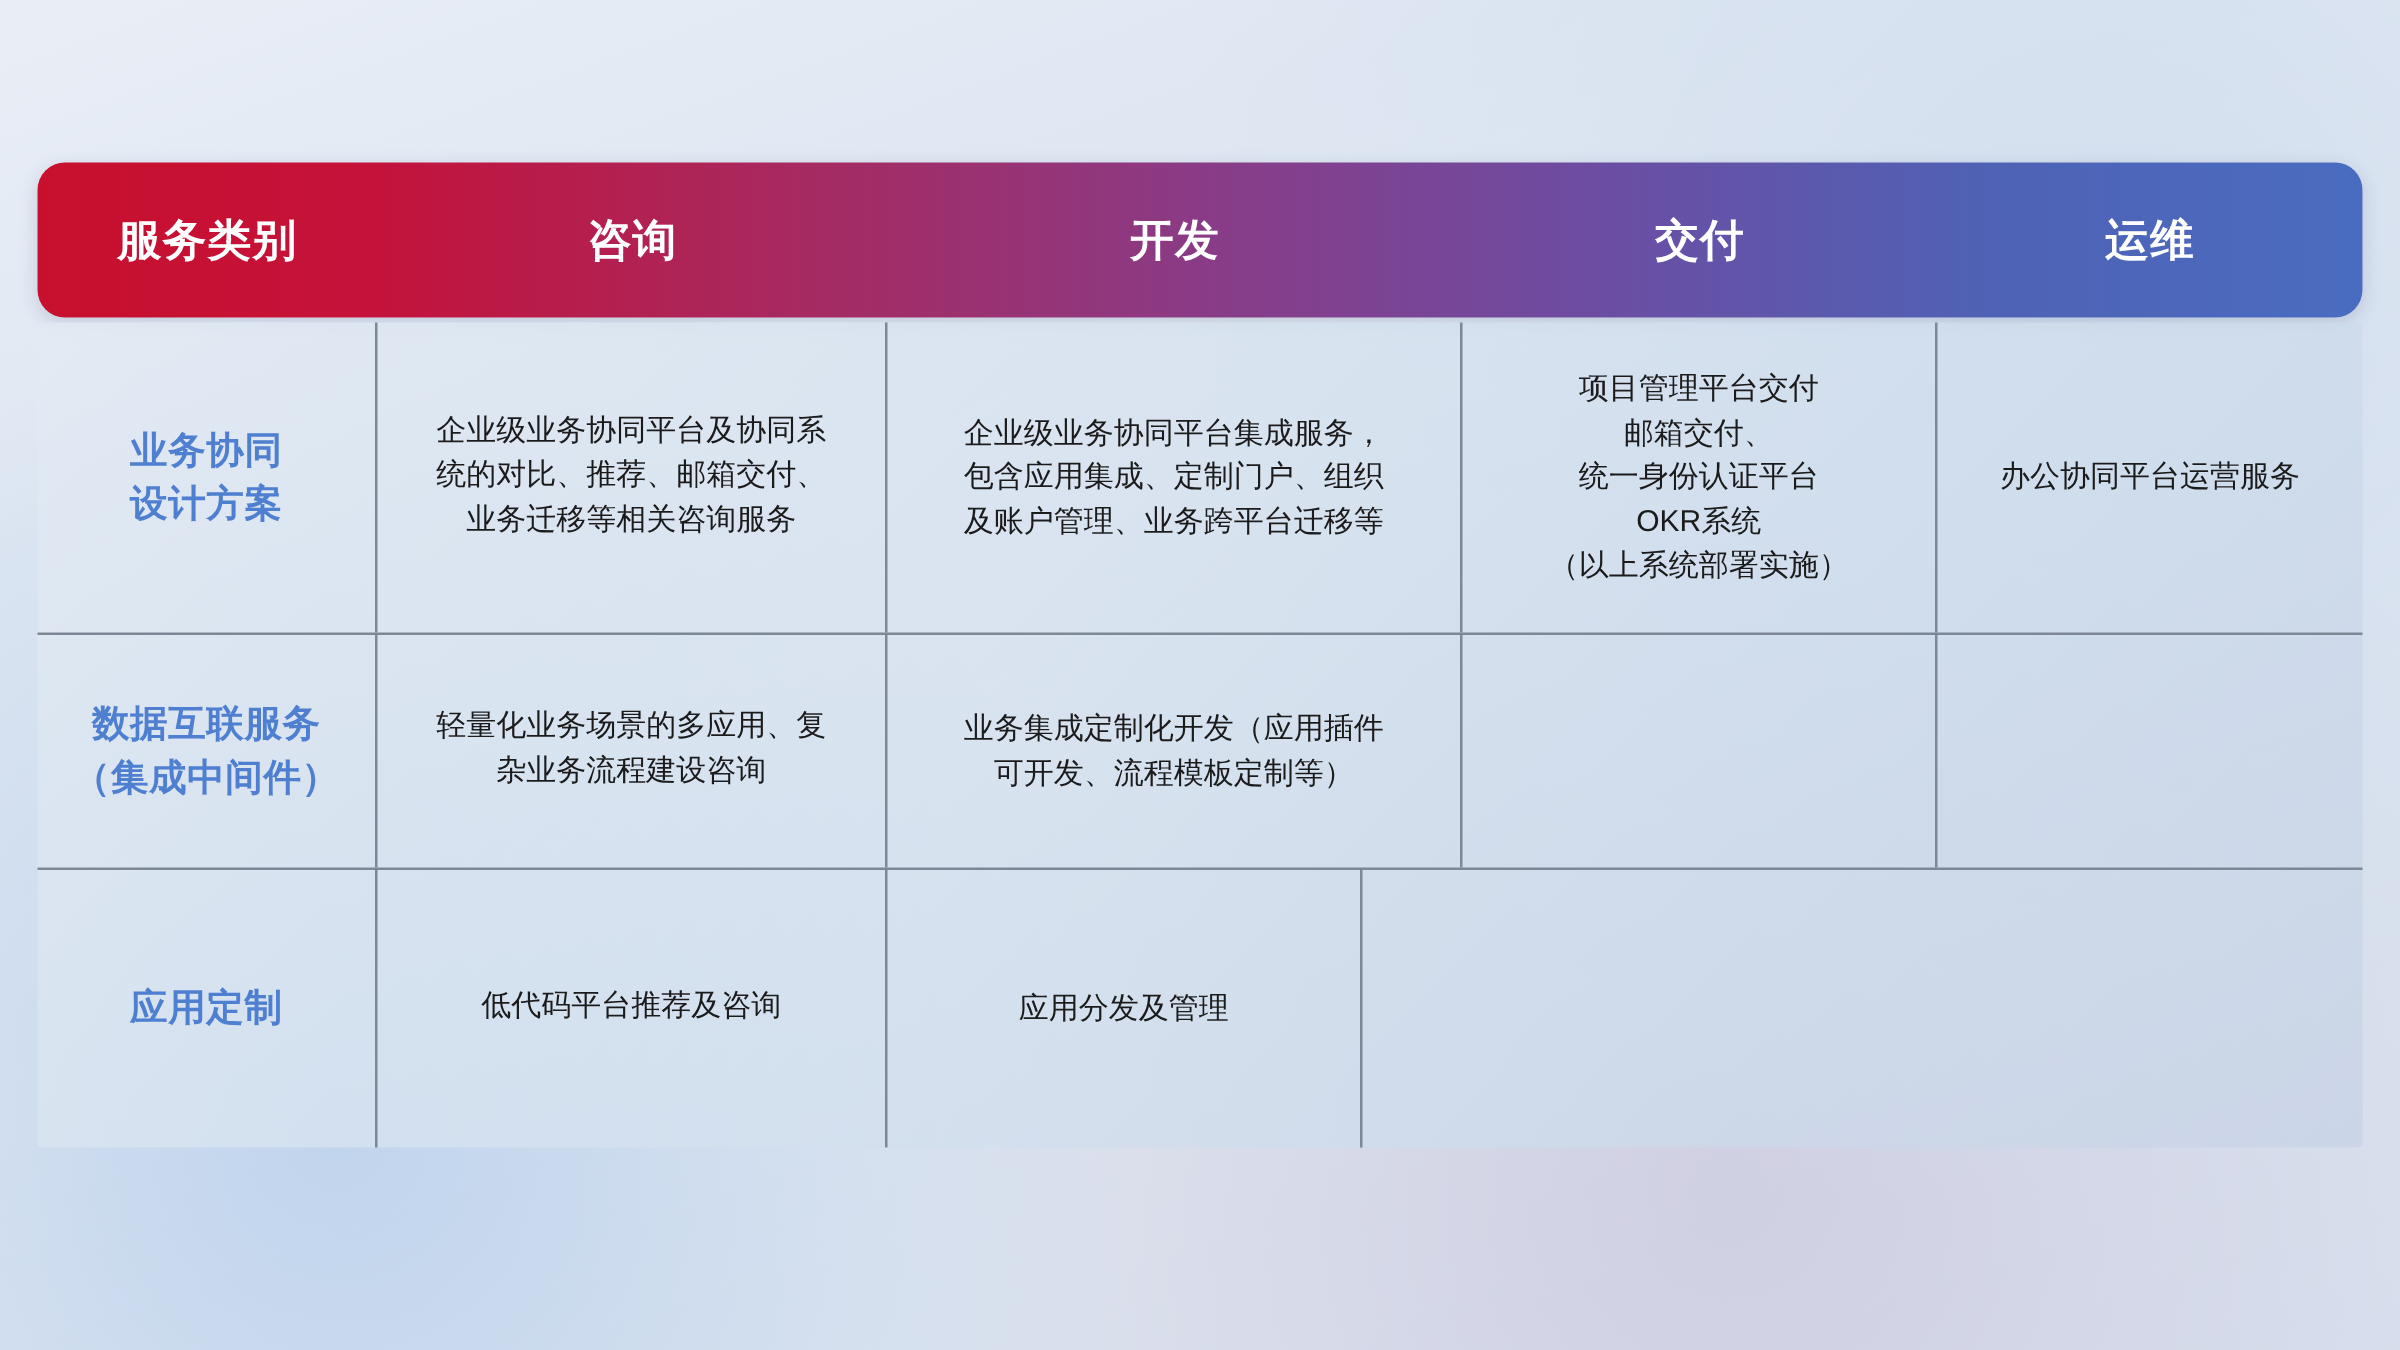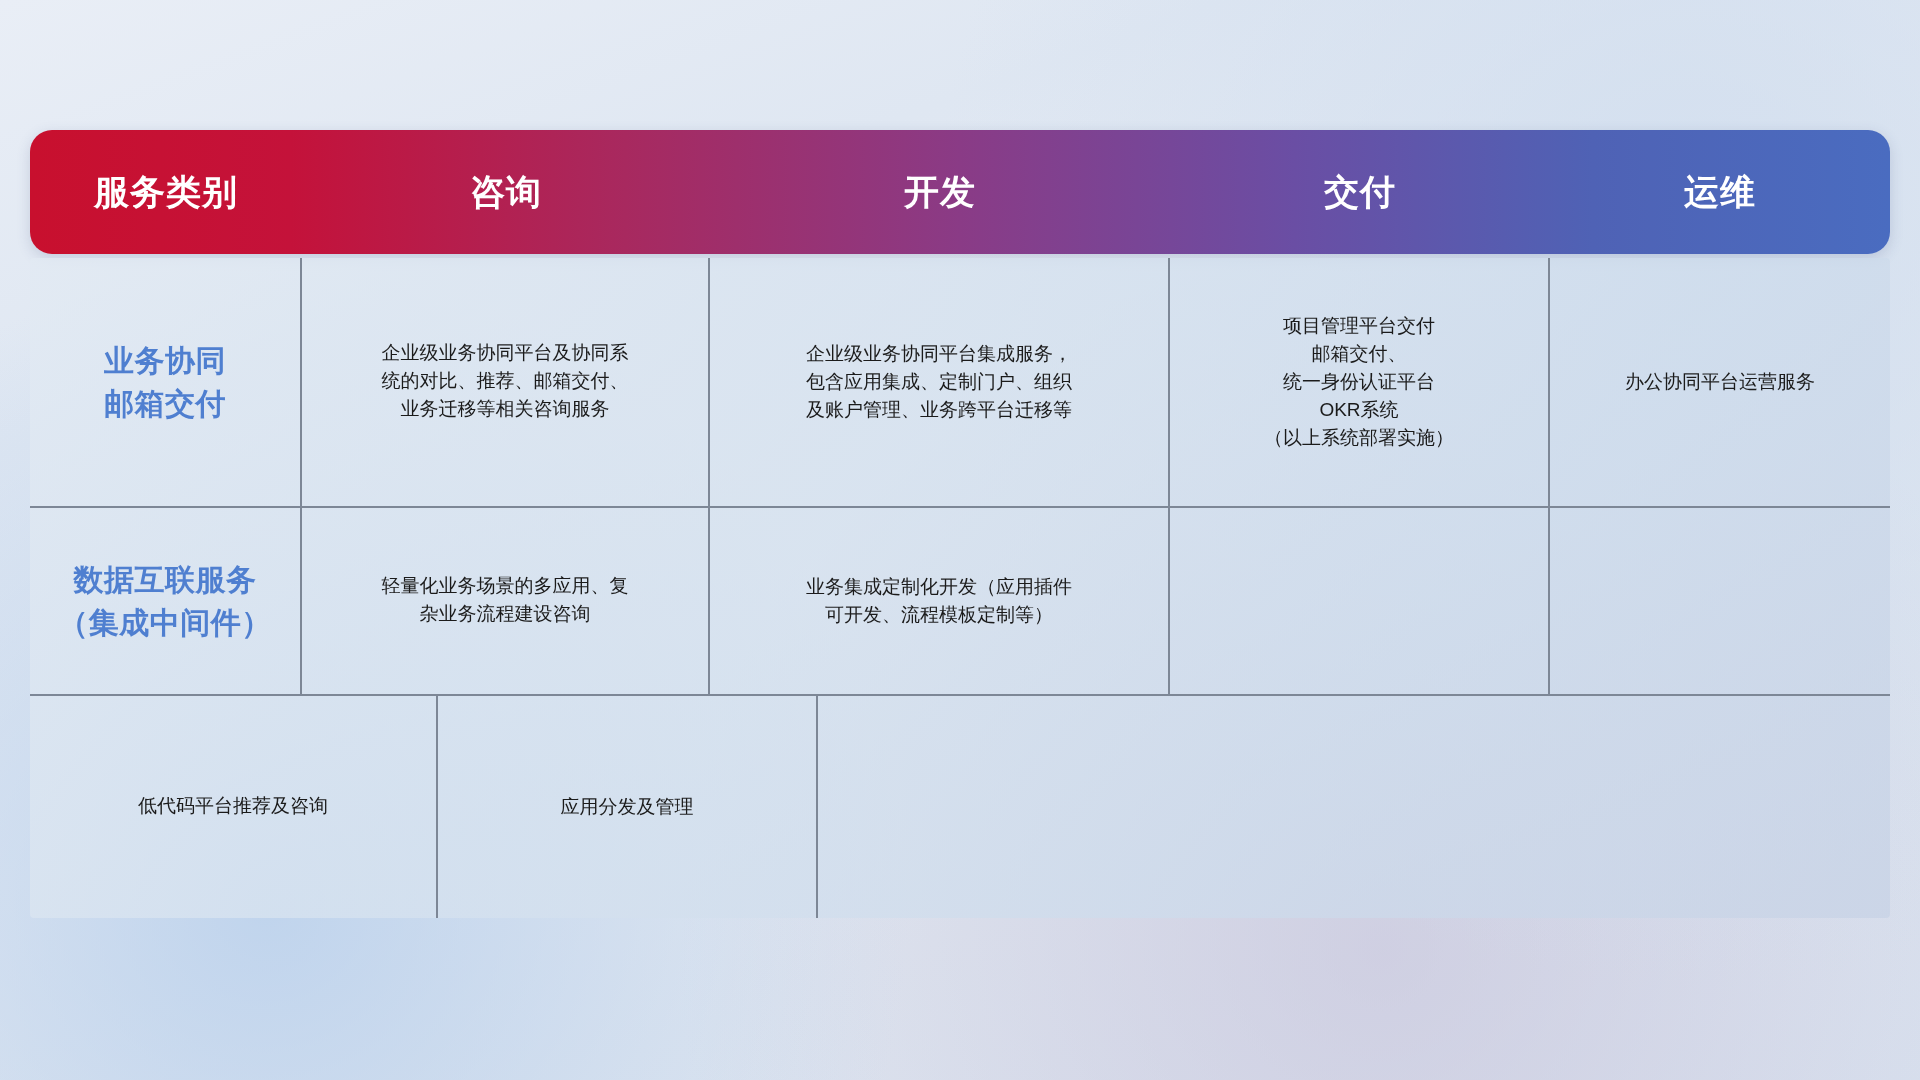--- a/index.html
+++ b/index.html
@@ -80,21 +80,21 @@
   }
   .trow:last-child { border-bottom: none; }
 
   .td {
     box-sizing: border-box;
     padding: 18px 16px;
     display: flex;
     align-items: center;
     justify-content: center;
     text-align: center;
-    font-size: 19px;
+    font-size: 24px;
     line-height: 1.48;
     color: #1b1b1b;
     border-right: 2px solid #7d8796;
     white-space: pre-line;
   }
   .td.cat {
     font-size: 30px;
     font-weight: bold;
     color: #4f7fd0;
     border-right: 2px solid #7d8796;
@@ -118,21 +118,21 @@
       <div class="th c1">咨询</div>
       <div class="th c2">开发</div>
       <div class="th c3">交付</div>
       <div class="th c4">运维</div>
     </div>
 
     <div class="tbody">
 
       <div class="trow r1">
         <div class="td cat c0">业务协同
-邮箱交付</div>
+设计方案</div>
         <div class="td c1">企业级业务协同平台及协同系
 统的对比、推荐、邮箱交付、
 业务迁移等相关咨询服务</div>
         <div class="td c2">企业级业务协同平台集成服务，
 包含应用集成、定制门户、组织
 及账户管理、业务跨平台迁移等</div>
         <div class="td c3">项目管理平台交付
 邮箱交付、
 统一身份认证平台
 OKR系统
@@ -145,20 +145,21 @@
 （集成中间件）</div>
         <div class="td c1">轻量化业务场景的多应用、复
 杂业务流程建设咨询</div>
         <div class="td c2">业务集成定制化开发（应用插件
 可开发、流程模板定制等）</div>
         <div class="td c3"></div>
         <div class="td c4 last"></div>
       </div>
 
       <div class="trow r3">
+        <div class="td cat c0">应用定制</div>
         <div class="td c1">低代码平台推荐及咨询</div>
         <div class="td c3">应用分发及管理</div>
         <div class="td c4 last"></div>
       </div>
 
     </div>
   </div>
 </div>
 
 </body></html>

